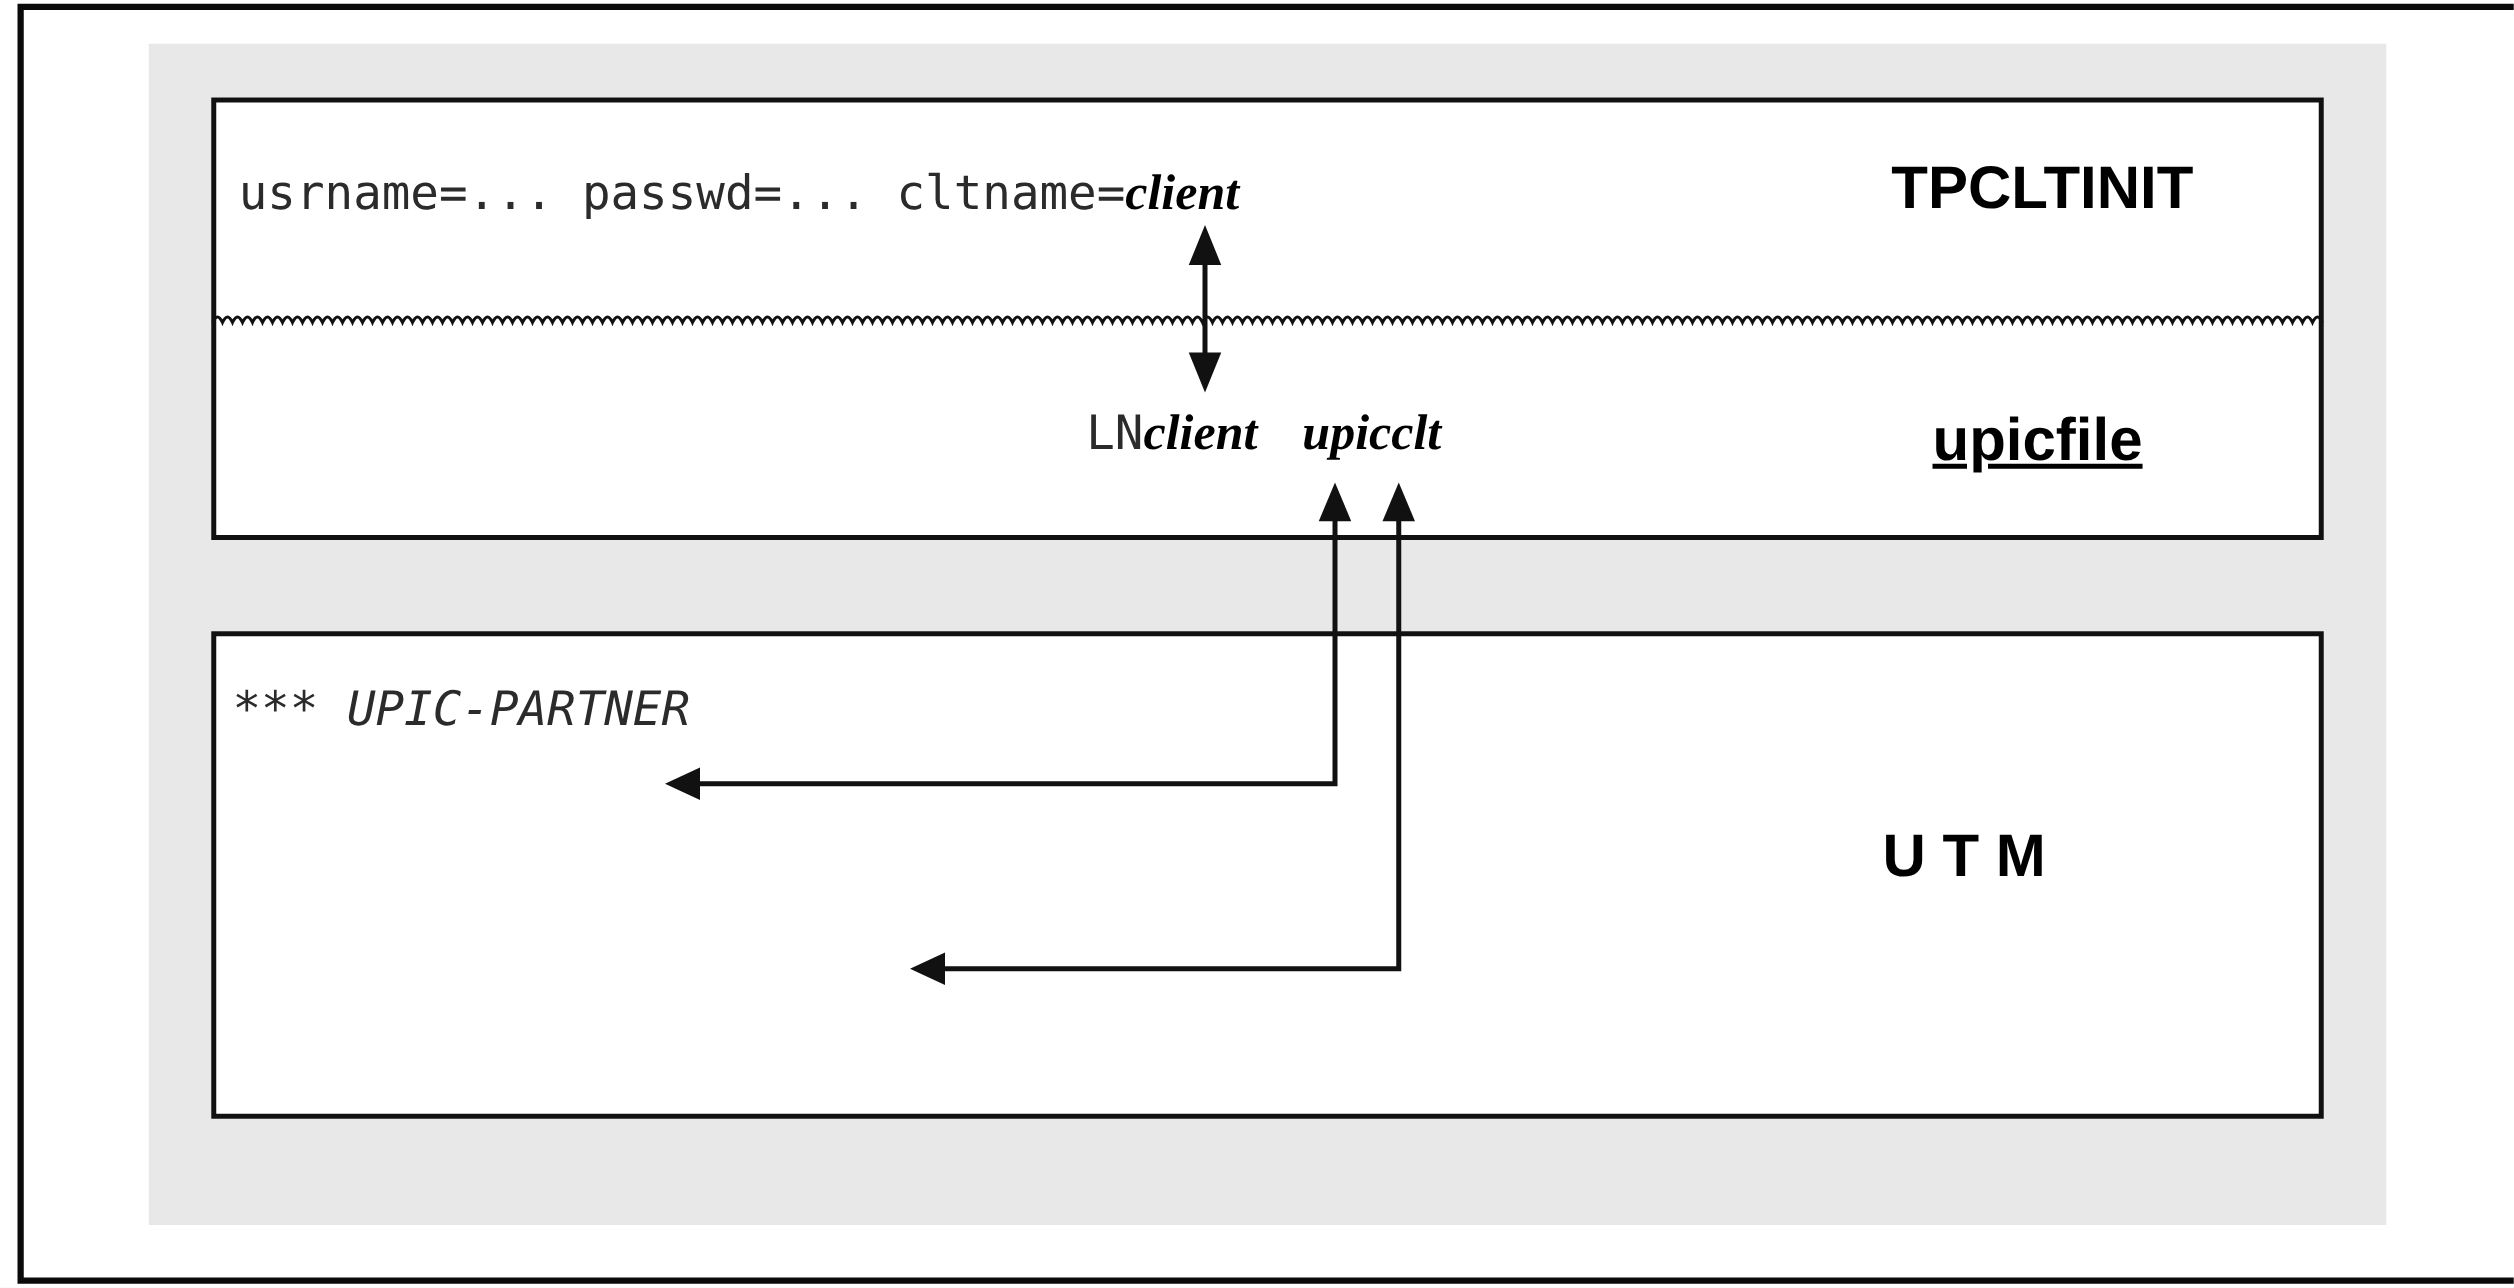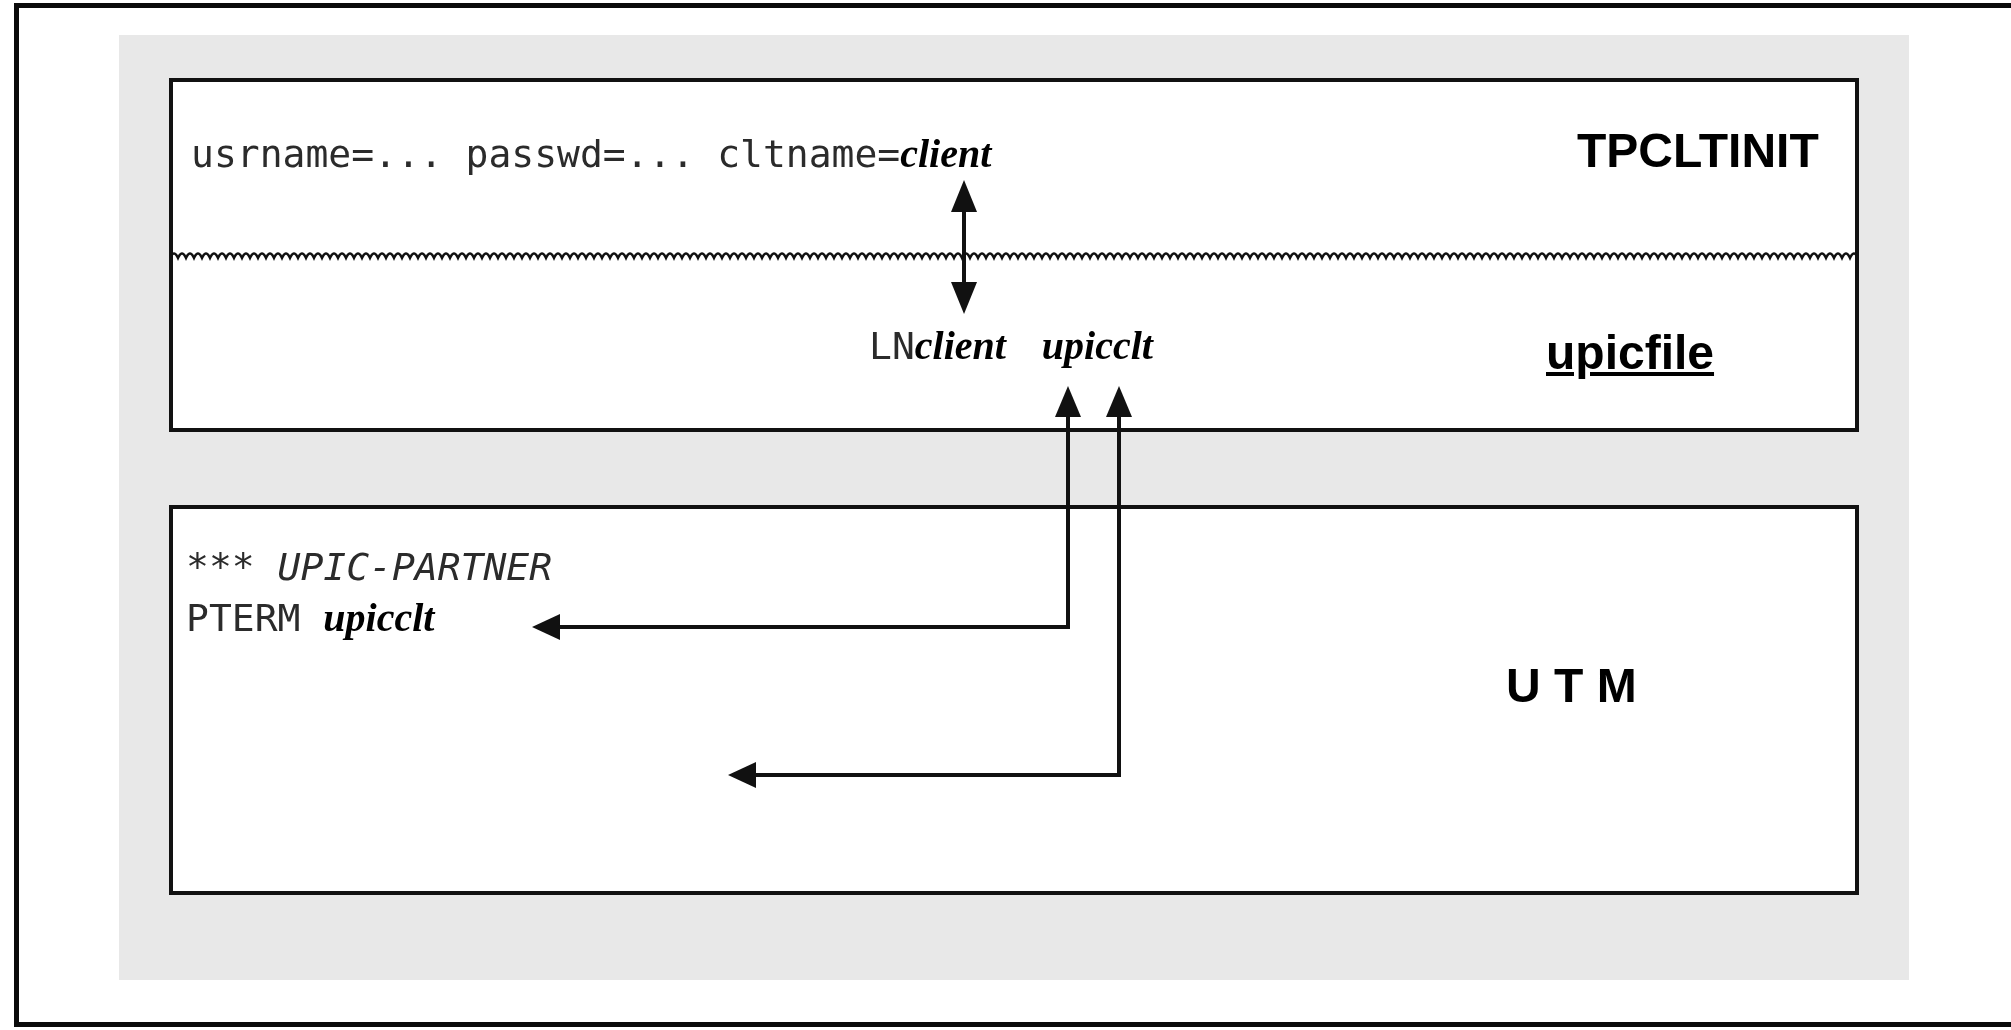--- a/index.html
+++ b/index.html
@@ -28,27 +28,26 @@
 
   <div class="box" id="box-top"></div>
 
   <div class="box" id="box-utm"></div>
 
   <svg class="overlay" style="left:158px;top:246px;" width="1690" height="18">
     <path d="M 1 12 q 4 -9 8 0 q 4 -9 8 0 q 4 -9 8 0 q 4 -9 8 0 q 4 -9 8 0 q 4 -9 8 0 q 4 -9 8 0 q 4 -9 8 0 q 4 -9 8 0 q 4 -9 8 0 q 4 -9 8 0 q 4 -9 8 0 q 4 -9 8 0 q 4 -9 8 0 q 4 -9 8 0 q 4 -9 8 0 q 4 -9 8 0 q 4 -9 8 0 q 4 -9 8 0 q 4 -9 8 0 q 4 -9 8 0 q 4 -9 8 0 q 4 -9 8 0 q 4 -9 8 0 q 4 -9 8 0 q 4 -9 8 0 q 4 -9 8 0 q 4 -9 8 0 q 4 -9 8 0 q 4 -9 8 0 q 4 -9 8 0 q 4 -9 8 0 q 4 -9 8 0 q 4 -9 8 0 q 4 -9 8 0 q 4 -9 8 0 q 4 -9 8 0 q 4 -9 8 0 q 4 -9 8 0 q 4 -9 8 0 q 4 -9 8 0 q 4 -9 8 0 q 4 -9 8 0 q 4 -9 8 0 q 4 -9 8 0 q 4 -9 8 0 q 4 -9 8 0 q 4 -9 8 0 q 4 -9 8 0 q 4 -9 8 0 q 4 -9 8 0 q 4 -9 8 0 q 4 -9 8 0 q 4 -9 8 0 q 4 -9 8 0 q 4 -9 8 0 q 4 -9 8 0 q 4 -9 8 0 q 4 -9 8 0 q 4 -9 8 0 q 4 -9 8 0 q 4 -9 8 0 q 4 -9 8 0 q 4 -9 8 0 q 4 -9 8 0 q 4 -9 8 0 q 4 -9 8 0 q 4 -9 8 0 q 4 -9 8 0 q 4 -9 8 0 q 4 -9 8 0 q 4 -9 8 0 q 4 -9 8 0 q 4 -9 8 0 q 4 -9 8 0 q 4 -9 8 0 q 4 -9 8 0 q 4 -9 8 0 q 4 -9 8 0 q 4 -9 8 0 q 4 -9 8 0 q 4 -9 8 0 q 4 -9 8 0 q 4 -9 8 0 q 4 -9 8 0 q 4 -9 8 0 q 4 -9 8 0 q 4 -9 8 0 q 4 -9 8 0 q 4 -9 8 0 q 4 -9 8 0 q 4 -9 8 0 q 4 -9 8 0 q 4 -9 8 0 q 4 -9 8 0 q 4 -9 8 0 q 4 -9 8 0 q 4 -9 8 0 q 4 -9 8 0 q 4 -9 8 0 q 4 -9 8 0 q 4 -9 8 0 q 4 -9 8 0 q 4 -9 8 0 q 4 -9 8 0 q 4 -9 8 0 q 4 -9 8 0 q 4 -9 8 0 q 4 -9 8 0 q 4 -9 8 0 q 4 -9 8 0 q 4 -9 8 0 q 4 -9 8 0 q 4 -9 8 0 q 4 -9 8 0 q 4 -9 8 0 q 4 -9 8 0 q 4 -9 8 0 q 4 -9 8 0 q 4 -9 8 0 q 4 -9 8 0 q 4 -9 8 0 q 4 -9 8 0 q 4 -9 8 0 q 4 -9 8 0 q 4 -9 8 0 q 4 -9 8 0 q 4 -9 8 0 q 4 -9 8 0 q 4 -9 8 0 q 4 -9 8 0 q 4 -9 8 0 q 4 -9 8 0 q 4 -9 8 0 q 4 -9 8 0 q 4 -9 8 0 q 4 -9 8 0 q 4 -9 8 0 q 4 -9 8 0 q 4 -9 8 0 q 4 -9 8 0 q 4 -9 8 0 q 4 -9 8 0 q 4 -9 8 0 q 4 -9 8 0 q 4 -9 8 0 q 4 -9 8 0 q 4 -9 8 0 q 4 -9 8 0 q 4 -9 8 0 q 4 -9 8 0 q 4 -9 8 0 q 4 -9 8 0 q 4 -9 8 0 q 4 -9 8 0 q 4 -9 8 0 q 4 -9 8 0 q 4 -9 8 0 q 4 -9 8 0 q 4 -9 8 0 q 4 -9 8 0 q 4 -9 8 0 q 4 -9 8 0 q 4 -9 8 0 q 4 -9 8 0 q 4 -9 8 0 q 4 -9 8 0 q 4 -9 8 0 q 4 -9 8 0 q 4 -9 8 0 q 4 -9 8 0 q 4 -9 8 0 q 4 -9 8 0 q 4 -9 8 0 q 4 -9 8 0 q 4 -9 8 0 q 4 -9 8 0 q 4 -9 8 0 q 4 -9 8 0 q 4 -9 8 0 q 4 -9 8 0 q 4 -9 8 0 q 4 -9 8 0 q 4 -9 8 0 q 4 -9 8 0 q 4 -9 8 0 q 4 -9 8 0 q 4 -9 8 0 q 4 -9 8 0 q 4 -9 8 0 q 4 -9 8 0 q 4 -9 8 0 q 4 -9 8 0 q 4 -9 8 0 q 4 -9 8 0 q 4 -9 8 0 q 4 -9 8 0 q 4 -9 8 0 q 4 -9 8 0 q 4 -9 8 0 q 4 -9 8 0 q 4 -9 8 0 q 4 -9 8 0 q 4 -9 8 0 q 4 -9 8 0 q 4 -9 8 0 q 4 -9 8 0 q 4 -9 8 0 q 4 -9 8 0 q 4 -9 8 0 q 4 -9 8 0" fill="none" stroke="#111111" stroke-width="2.4"></path>
   </svg>
 
   <div class="code no-sel" style="left:180px;top:132px;"><span>usrname=... passwd=... cltname=</span><span class="var">client</span></div>
-  <div class="label" style="left:1566px;top:127px;">TPCLTINIT</div>
+  <div class="label" style="left:1502px;top:127px;">TPCLTINIT</div>
 
   <div class="code no-sel" style="left:858px;top:324px;"><span>LN</span><span class="var">client</span><span class="var gap2">upicclt</span></div>
   <div class="label" style="left:1535px;top:329px;text-decoration:underline;">upicfile</div>
 
   <div class="code no-sel" style="left:175px;top:545px;font-style:italic;"><span>*** UPIC-PARTNER</span></div>
-  <div class="code no-sel" style="left:175px;top:596px;"><span>PTERM </span><span class="var">upicclt</span></div>
   <div class="label" style="left:1495px;top:662px;text-align:right;">U T M</div>
 
   <svg class="overlay" width="2011" height="1030">
 
     <g>
       <line x1="953" y1="206" x2="953" y2="288" stroke="#111" stroke-width="4"></line>
       <polygon points="953,180 940,212 966,212" fill="#111"></polygon>
       <polygon points="953,314 940,282 966,282" fill="#111"></polygon>
     </g>
 

